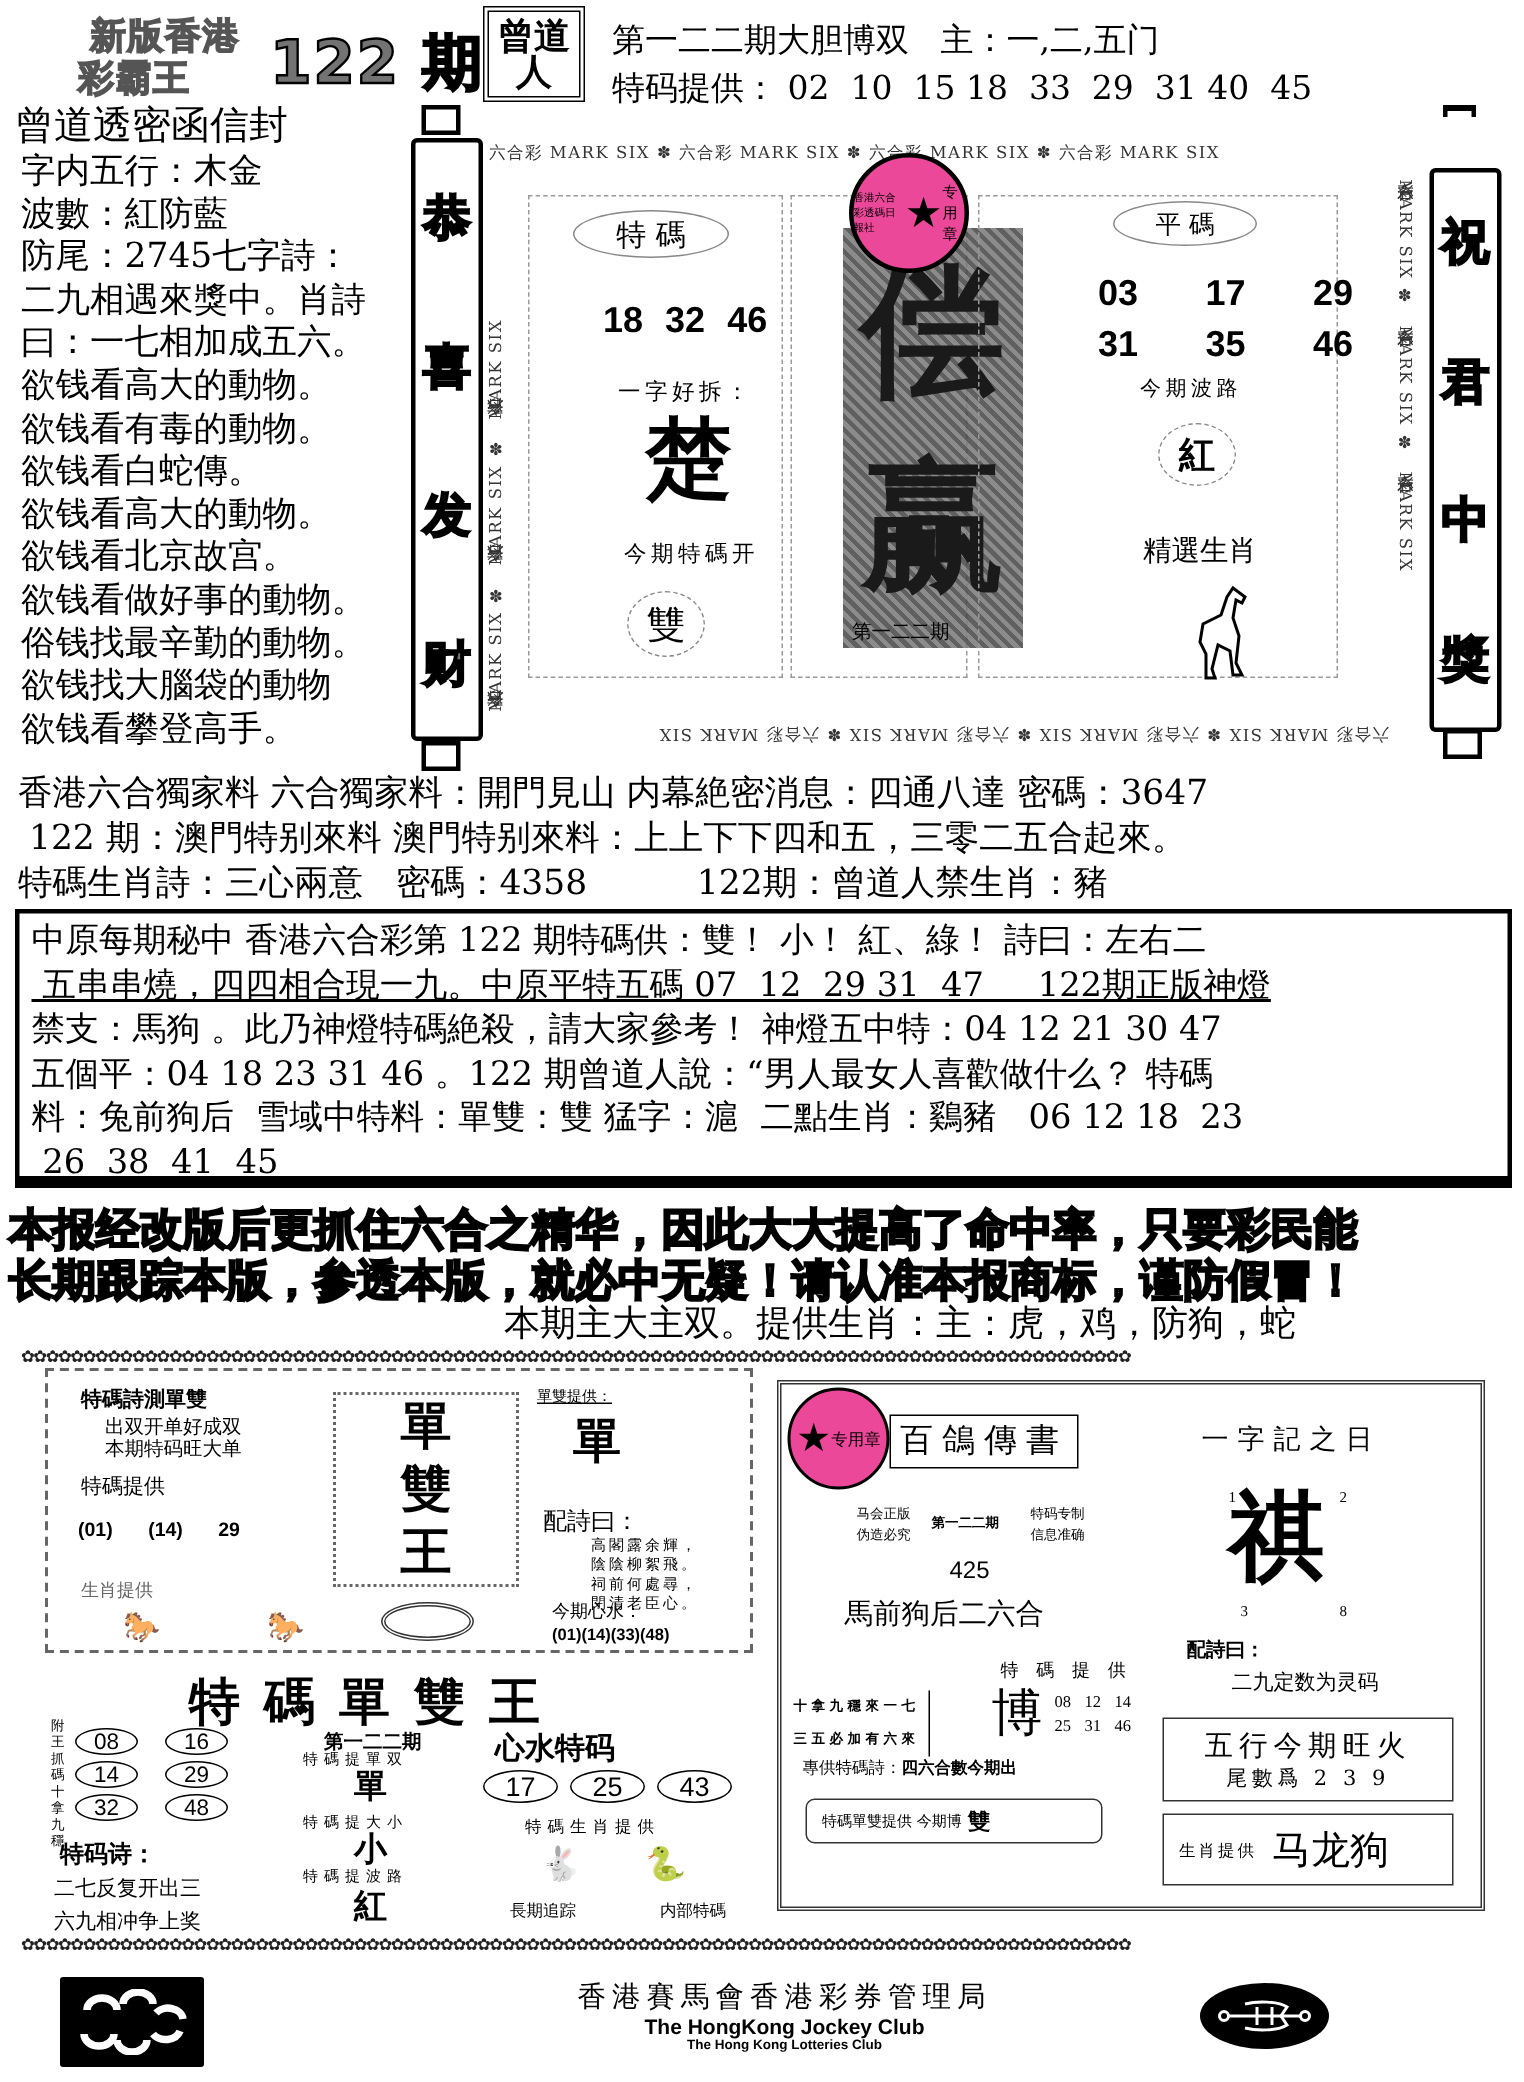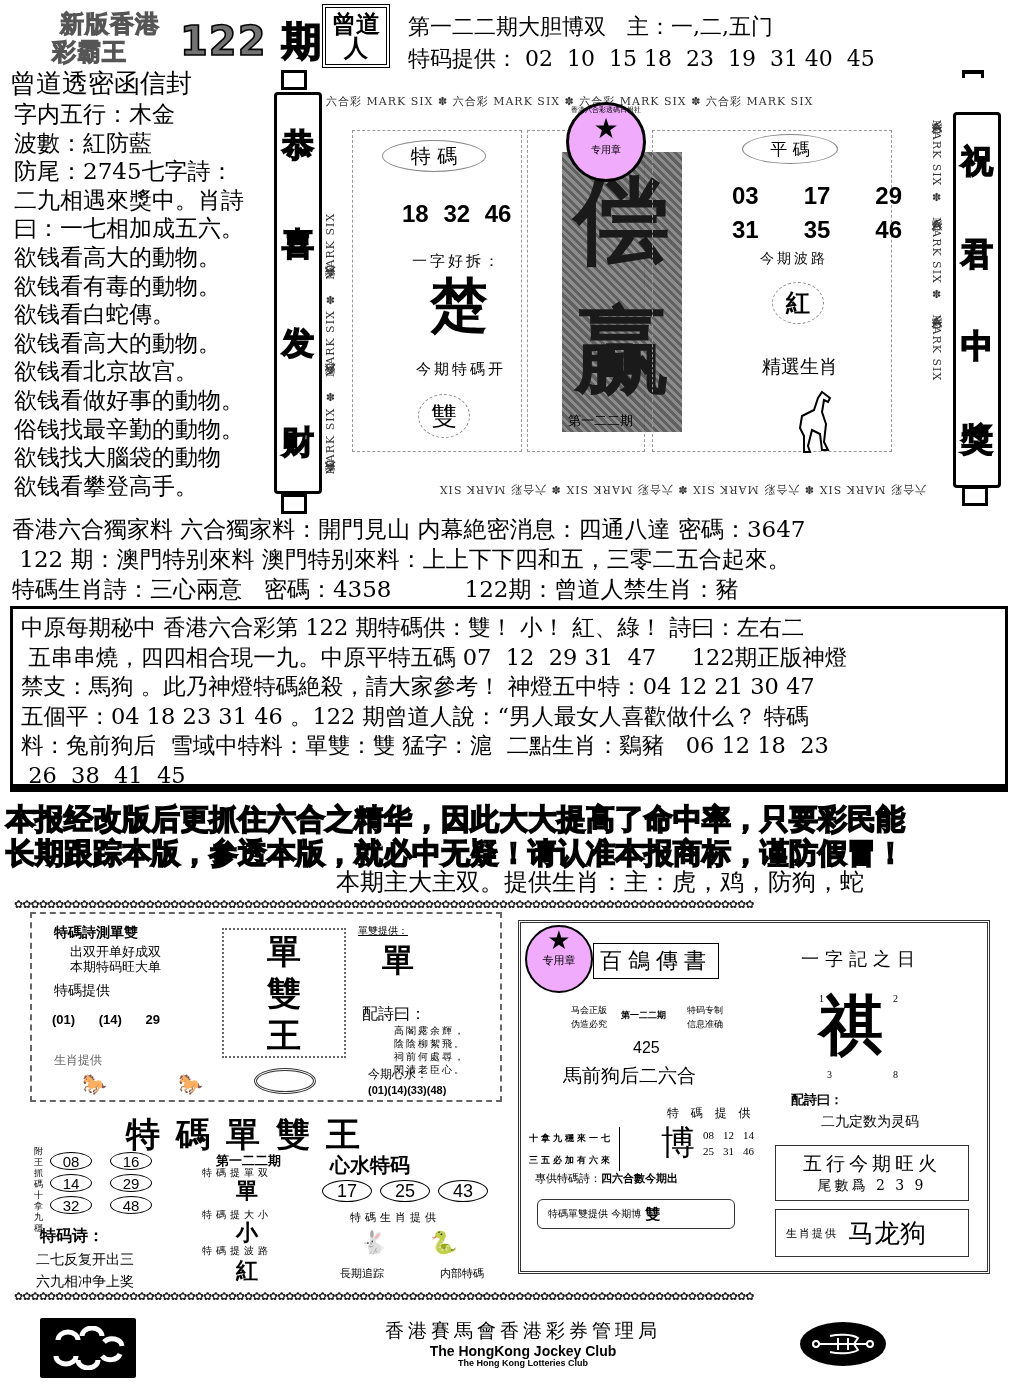--- a/index.html
+++ b/index.html
@@ -37,21 +37,21 @@
 
   
   #poster { left: 322px; top: 92px; width: 624px; height: 408px; }
   .marksix-h { position: absolute; font-size: 11px; color: #333; white-space: nowrap; letter-spacing: 1px; overflow: hidden; }
   .marksix-v { position: absolute; font-size: 11px; color: #333; writing-mode: vertical-rl; white-space: nowrap; letter-spacing: 1px; overflow: hidden; }
   .pbox { position: absolute; border: 1px dashed #999; }
   .pill { position: absolute; border: 1px solid #888; border-radius: 50%; display: flex; align-items: center; justify-content: center; }
   .num-big { font-family: "Liberation Sans", sans-serif; font-weight: bold; font-size: 24px; }
   .center-art { position: absolute; left: 240px; top: 60px; width: 120px; height: 280px; background: repeating-linear-gradient(45deg, #444 0 3px, #777 3px 6px); opacity: .85; }
   .center-art-glyph { position: absolute; left: 240px; width: 120px; text-align: center; font-weight: bold; color: #111; font-family: "DejaVu Sans", sans-serif; }
-  .stamp { position: absolute; border: 3px solid #000; border-radius: 50%; background: #f0abfc; display: flex; flex-direction: column; align-items: center; }
+  .stamp { position: absolute; border: 3px solid #000; border-radius: 50%; background: #ec4899; display: flex; flex-direction: row; align-items: center; justify-content: center; }
 
   
   #info-lines { left: 12px; top: 514px; font-size: 23px; line-height: 30px; }
   #info-lines div { white-space: nowrap; }
 
   
   #box-para { left: 10px; top: 606px; width: 998px; height: 186px; border: 3px solid #000; border-bottom-width: 8px; padding: 4px 8px; font-size: 22.5px; line-height: 29.5px; }
   #box-para div { white-space: nowrap; }
 
   
@@ -77,21 +77,21 @@
 </head>
 <body>
 
 <div class="abs outline-thin" id="brand-line1">新版香港</div>
 <div class="abs outline-thin" id="brand-line2">彩霸王</div>
 <div class="abs outline" id="issue-big">122 期</div>
 <div class="abs" id="logo-box">
     <span style="width:48px;display:block;word-break:break-all;">曾道人</span>
   </div>
 <div class="abs" id="hdr-line1">第一二二期大胆博双   主：一,二,五门</div>
-<div class="abs" id="hdr-line2">特码提供： 02  10  15 18  23  19  31 40  45</div>
+<div class="abs" id="hdr-line2">特码提供： 02  10  15 18  33  29  31 40  45</div>
 <div class="abs" id="top-right-mark"></div>
 
 <div class="abs" id="left-title">曾道透密函信封</div>
 <div class="abs" id="left-lines">
   <div>字内五行：木金</div>
   <div>波數：紅防藍</div>
   <div>防尾：2745七字詩：</div>
   <div>二九相遇來獎中。肖詩</div>
   <div>曰：一七相加成五六。</div>
   <div>欲钱看高大的動物。</div>
@@ -186,21 +186,21 @@
 </div>
 
 <div class="abs" id="info-lines">
   <div>香港六合獨家料 六合獨家料：開門見山  内幕絶密消息：四通八達  密碼：3647</div>
   <div style="white-space:pre;"> 122 期：澳門特别來料 澳門特别來料：上上下下四和五，三零二五合起來。</div>
   <div style="white-space:pre;">特碼生肖詩：三心兩意   密碼：4358          122期：曾道人禁生肖：豬</div>
 </div>
 
 <div class="abs" id="box-para">
   <div>中原每期秘中 香港六合彩第 122 期特碼供：雙！ 小！ 紅、綠！  詩曰：左右二</div>
-  <div style="white-space:pre;"> 五串串燒，四四相合現一九。中原平特五碼 07  12  29 31  47     122期正版神燈</div>
+  <div style="white-space:pre;text-decoration:underline;"> 五串串燒，四四相合現一九。中原平特五碼 07  12  29 31  47     122期正版神燈</div>
   <div>禁支：馬狗 。此乃神燈特碼絶殺，請大家參考！ 神燈五中特：04 12 21 30 47</div>
   <div>五個平：04  18  23 31  46 。122 期曾道人說：“男人最女人喜歡做什么？ 特碼</div>
   <div style="white-space:pre;">料：兔前狗后  雪域中特料：單雙：雙 猛字：滬  二點生肖：鷄豬   06 12 18  23</div>
   <div style="white-space:pre;"> 26  38  41  45</div>
 </div>
 
 <div class="abs outline" id="slogan1">本报经改版后更抓住六合之精华，因此大大提高了命中率，只要彩民能</div>
 <div class="abs outline" id="slogan2">长期跟踪本版，参透本版，就必中无疑！请认准本报商标，谨防假冒！</div>
 <div class="abs" id="slogan3">本期主大主双。提供生肖：主：虎，鸡，防狗，蛇</div>
 

